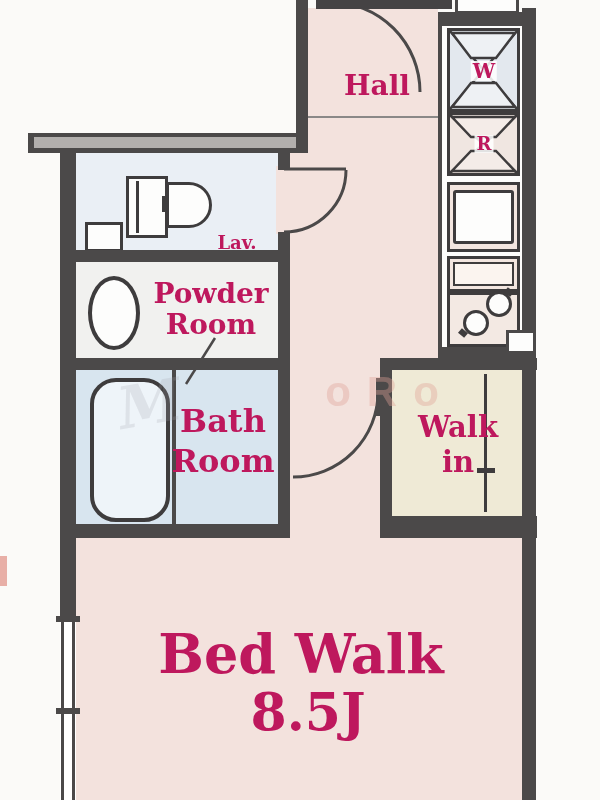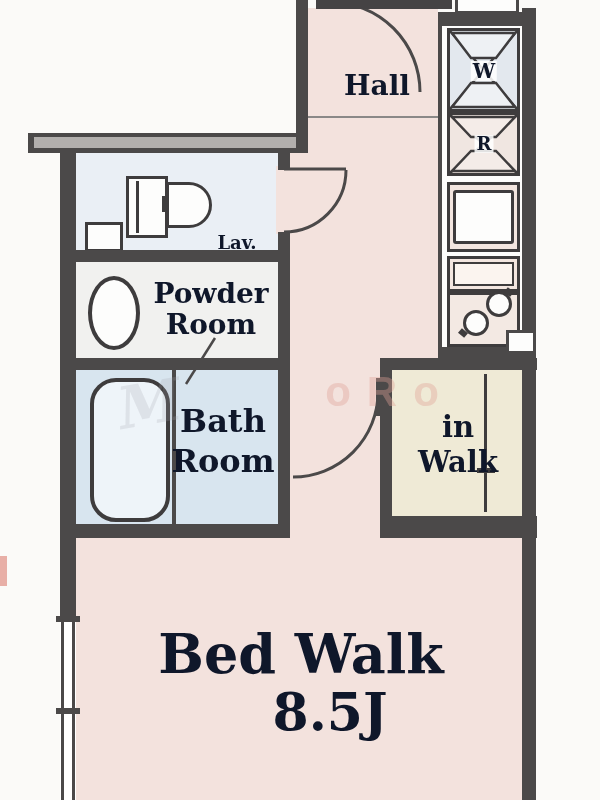--- a/index.html
+++ b/index.html
@@ -2,21 +2,21 @@
 <html><head>
 <meta charset="utf-8">
 <title>Floor Plan</title>
 <style>
   html,body{margin:0;padding:0;background:#ffffff;}
   .plan{position:relative;width:600px;height:800px;background:#fbfaf8;overflow:hidden;
         font-family:"DejaVu Serif","Liberation Serif",serif;}
   .abs{position:absolute;box-sizing:border-box;}
   .w{background:#4b4949;}
   .fx{border:3px solid #3e3c3d;background:#fdfdfc;}
-  .lbl{position:absolute;font-weight:bold;color:#0f172a;text-align:center;
+  .lbl{position:absolute;font-weight:bold;color:#be185d;text-align:center;
        transform:translate(-50%,-50%);white-space:nowrap;line-height:1;}
   svg.overlay{position:absolute;left:0;top:0;z-index:40;pointer-events:none;}
   .z1{z-index:10}.z2{z-index:20}.z3{z-index:30}.z5{z-index:50}.z6{z-index:60}.z7{z-index:70}
 </style>
 </head>
 <body>
 
 <div class="plan">
 
   <div class="abs z1" style="left:308px;top:8px;width:130px;height:140px;background:#f3e2dd;"></div>
@@ -121,22 +121,22 @@
   <div class="lbl z7" style="left:237px;top:243px;font-size:18px;">Lav.</div>
   <div class="lbl z7" style="left:211px;top:309px;font-size:28px;line-height:31px;">
     <div>Powder</div>
     <div>Room</div>
   </div>
   <div class="lbl z7" style="left:223px;top:441px;font-size:32px;line-height:40px;">
     <div>Bath</div>
     <div>Room</div>
   </div>
   <div class="lbl z7" style="left:458px;top:445px;font-size:29px;line-height:35px;">
+    <div>Walk</div>
     <div>in</div>
-    <div>Walk</div>
   </div>
   <div class="lbl z7" style="left:301px;top:654px;font-size:54px;">Bed Walk</div>
-  <div class="lbl z7" style="left:308px;top:712px;font-size:52px;margin-left:22px;">8.5J</div>
+  <div class="lbl z7" style="left:308px;top:712px;font-size:52px;">8.5J</div>
 
   <div class="lbl z7" style="left:484px;top:71px;font-size:20px;background:rgba(255,255,255,.85);padding:0 2px;">W</div>
   <div class="lbl z7" style="left:484px;top:144px;font-size:18px;background:rgba(255,255,255,.85);padding:0 2px;">R</div>
 
 </div>
 
 </body></html>

